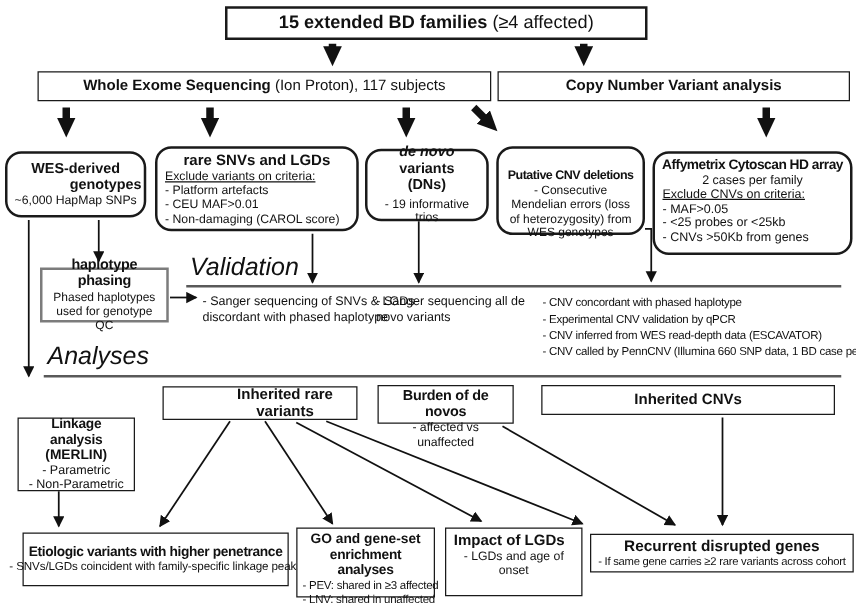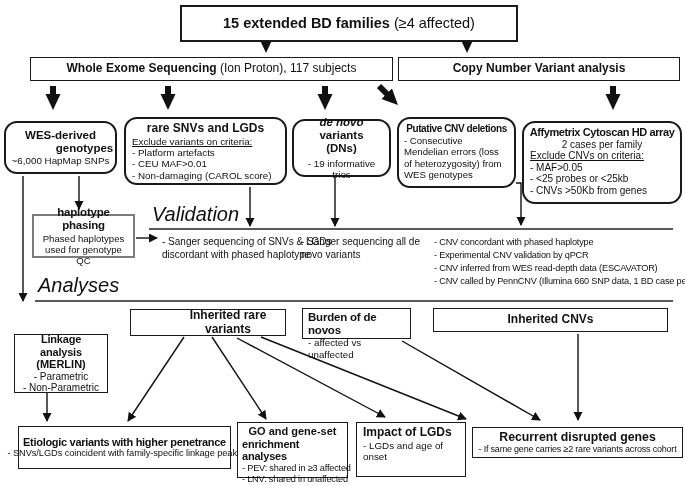--- a/index.html
+++ b/index.html
@@ -5,21 +5,21 @@
   html,body{margin:0;padding:0;background:#fff;}
   .stage{position:relative;width:685px;height:486px;background:#fff;overflow:hidden;
          font-family:"Liberation Sans",sans-serif;color:#111;}
   .ov{position:absolute;left:0;top:0;}
   .box{position:absolute;box-sizing:border-box;background:#fff;border:1.6px solid #1a1a1a;
        display:flex;flex-direction:column;justify-content:center;align-items:center;
        text-align:center;line-height:1.15;padding:2px 4px;z-index:2;}
   .rbox{border-radius:13px;border-width:2px;}
   .tbox{border-width:2.5px;}
   .gray{border-color:#7c7c7c;}
-  .lstack{justify-content:flex-start;align-items:flex-start;text-align:left;}
+  .lstack{justify-content:flex-start;align-items:flex-start;text-align:center;}
   .head{position:absolute;font-style:italic;font-size:20px;z-index:2;}
   .txt{position:absolute;z-index:2;line-height:1.25;}
   .b{font-weight:700;}
   .u{text-decoration:underline;}
   .ctr{align-self:center;}
   .tight{letter-spacing:-0.2px;}
   .vtight{letter-spacing:-0.4px;white-space:nowrap;}
 </style>
 </head>
 <body>
@@ -61,21 +61,21 @@
       <line x1="402" y1="341" x2="540" y2="420" marker-end="url(#ah)"></line>
       <line x1="578" y1="334" x2="578" y2="420" marker-end="url(#ah)"></line>
     </g>
 
     <g stroke="#595959" stroke-width="2">
       <line x1="149" y1="229" x2="673" y2="229"></line>
       <line x1="35" y1="301" x2="673" y2="301"></line>
     </g>
   </svg>
 
-  <div class="box tbox" style="left:180px;top:5px;width:338px;height:37px;align-items:center;">
+  <div class="box tbox" style="left:180px;top:5px;width:338px;height:27px;align-items:center;">
     <div style="font-size:14.5px;"><span class="b">15 extended BD families</span><span> (≥4 affected)</span></div>
   </div>
 
   <div class="box" style="left:30px;top:57px;width:363px;height:24px;">
     <div style="font-size:12px;"><span class="b">Whole Exome Sequencing</span><span> (Ion Proton), 117 subjects</span></div>
   </div>
   <div class="box" style="left:398px;top:57px;width:282px;height:24px;">
     <div class="b" style="font-size:12px;">Copy Number Variant analysis</div>
   </div>
 
@@ -92,21 +92,21 @@
     <div style="font-size:9.8px;">- CEU MAF&gt;0.01</div>
     <div style="font-size:9.8px;">- Non-damaging (CAROL score)</div>
   </div>
 
   <div class="box rbox" style="left:292px;top:119px;width:99px;height:58px;">
     <div style="font-size:11.5px;"><span class="b" style="font-style:italic;">de novo</span><span class="b"> variants</span></div>
     <div class="b" style="font-size:11.5px;">(DNs)</div>
     <div style="font-size:9.8px;margin-top:2px;">- 19 informative trios</div>
   </div>
 
-  <div class="box rbox lstack" style="left:397px;top:117px;width:119px;height:71px;padding:4px 5px;">
+  <div class="box rbox lstack" style="left:397px;top:117px;width:119px;height:71px;padding:16px 5px;">
     <div class="b vtight ctr" style="font-size:10px;">Putative CNV deletions</div>
     <div style="font-size:9.6px;line-height:1.2;">- Consecutive Mendelian errors (loss of heterozygosity) from WES genotypes</div>
   </div>
 
   <div class="box rbox lstack" style="left:522px;top:121px;width:160px;height:83px;padding:3px 6px;">
     <div class="b vtight ctr" style="font-size:11px;">Affymetrix Cytoscan HD array</div>
     <div class="ctr" style="font-size:10px;">2 cases per family</div>
     <div class="u" style="font-size:10px;">Exclude CNVs on criteria:</div>
     <div style="font-size:10px;">- MAF&gt;0.05</div>
     <div style="font-size:10px;">- &lt;25 probes or &lt;25kb</div>

